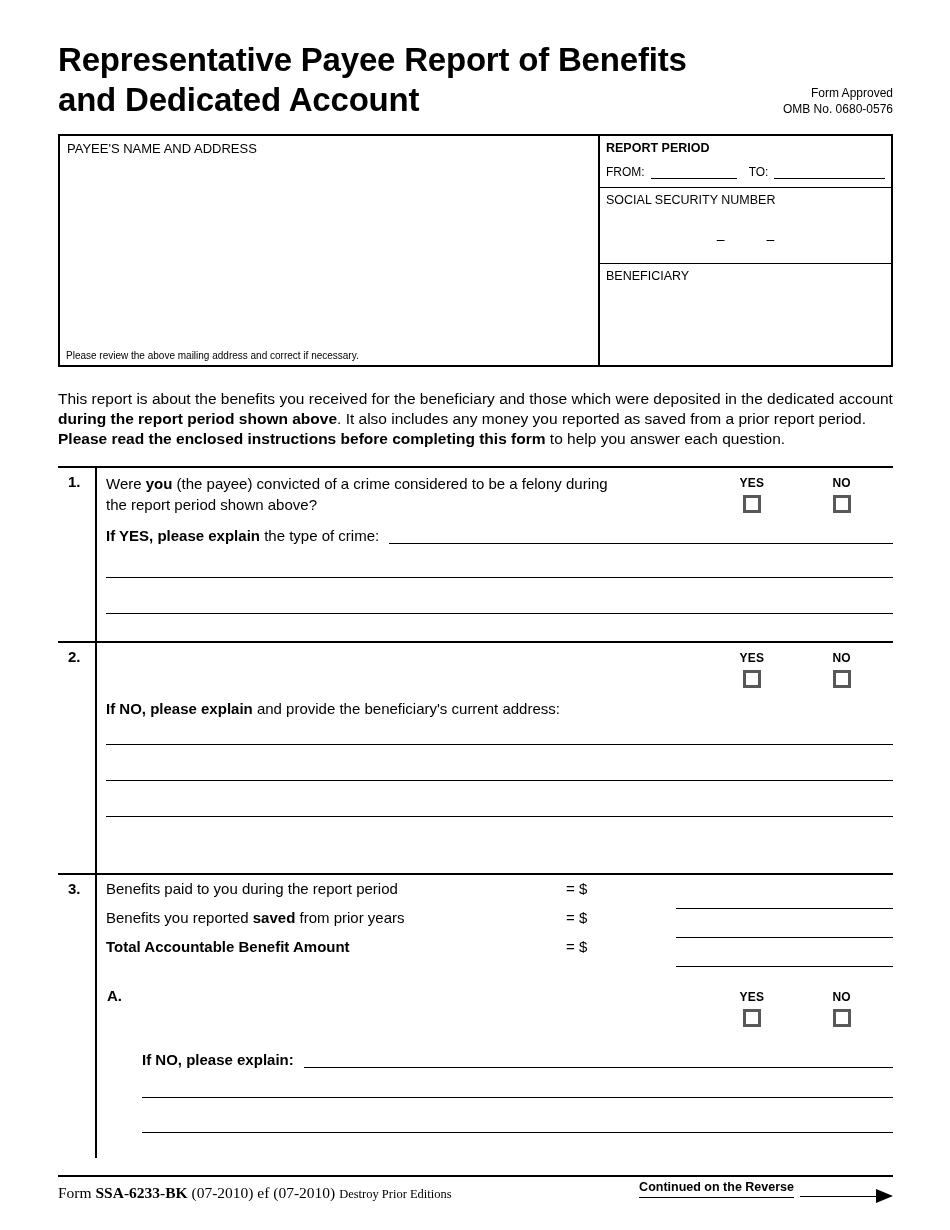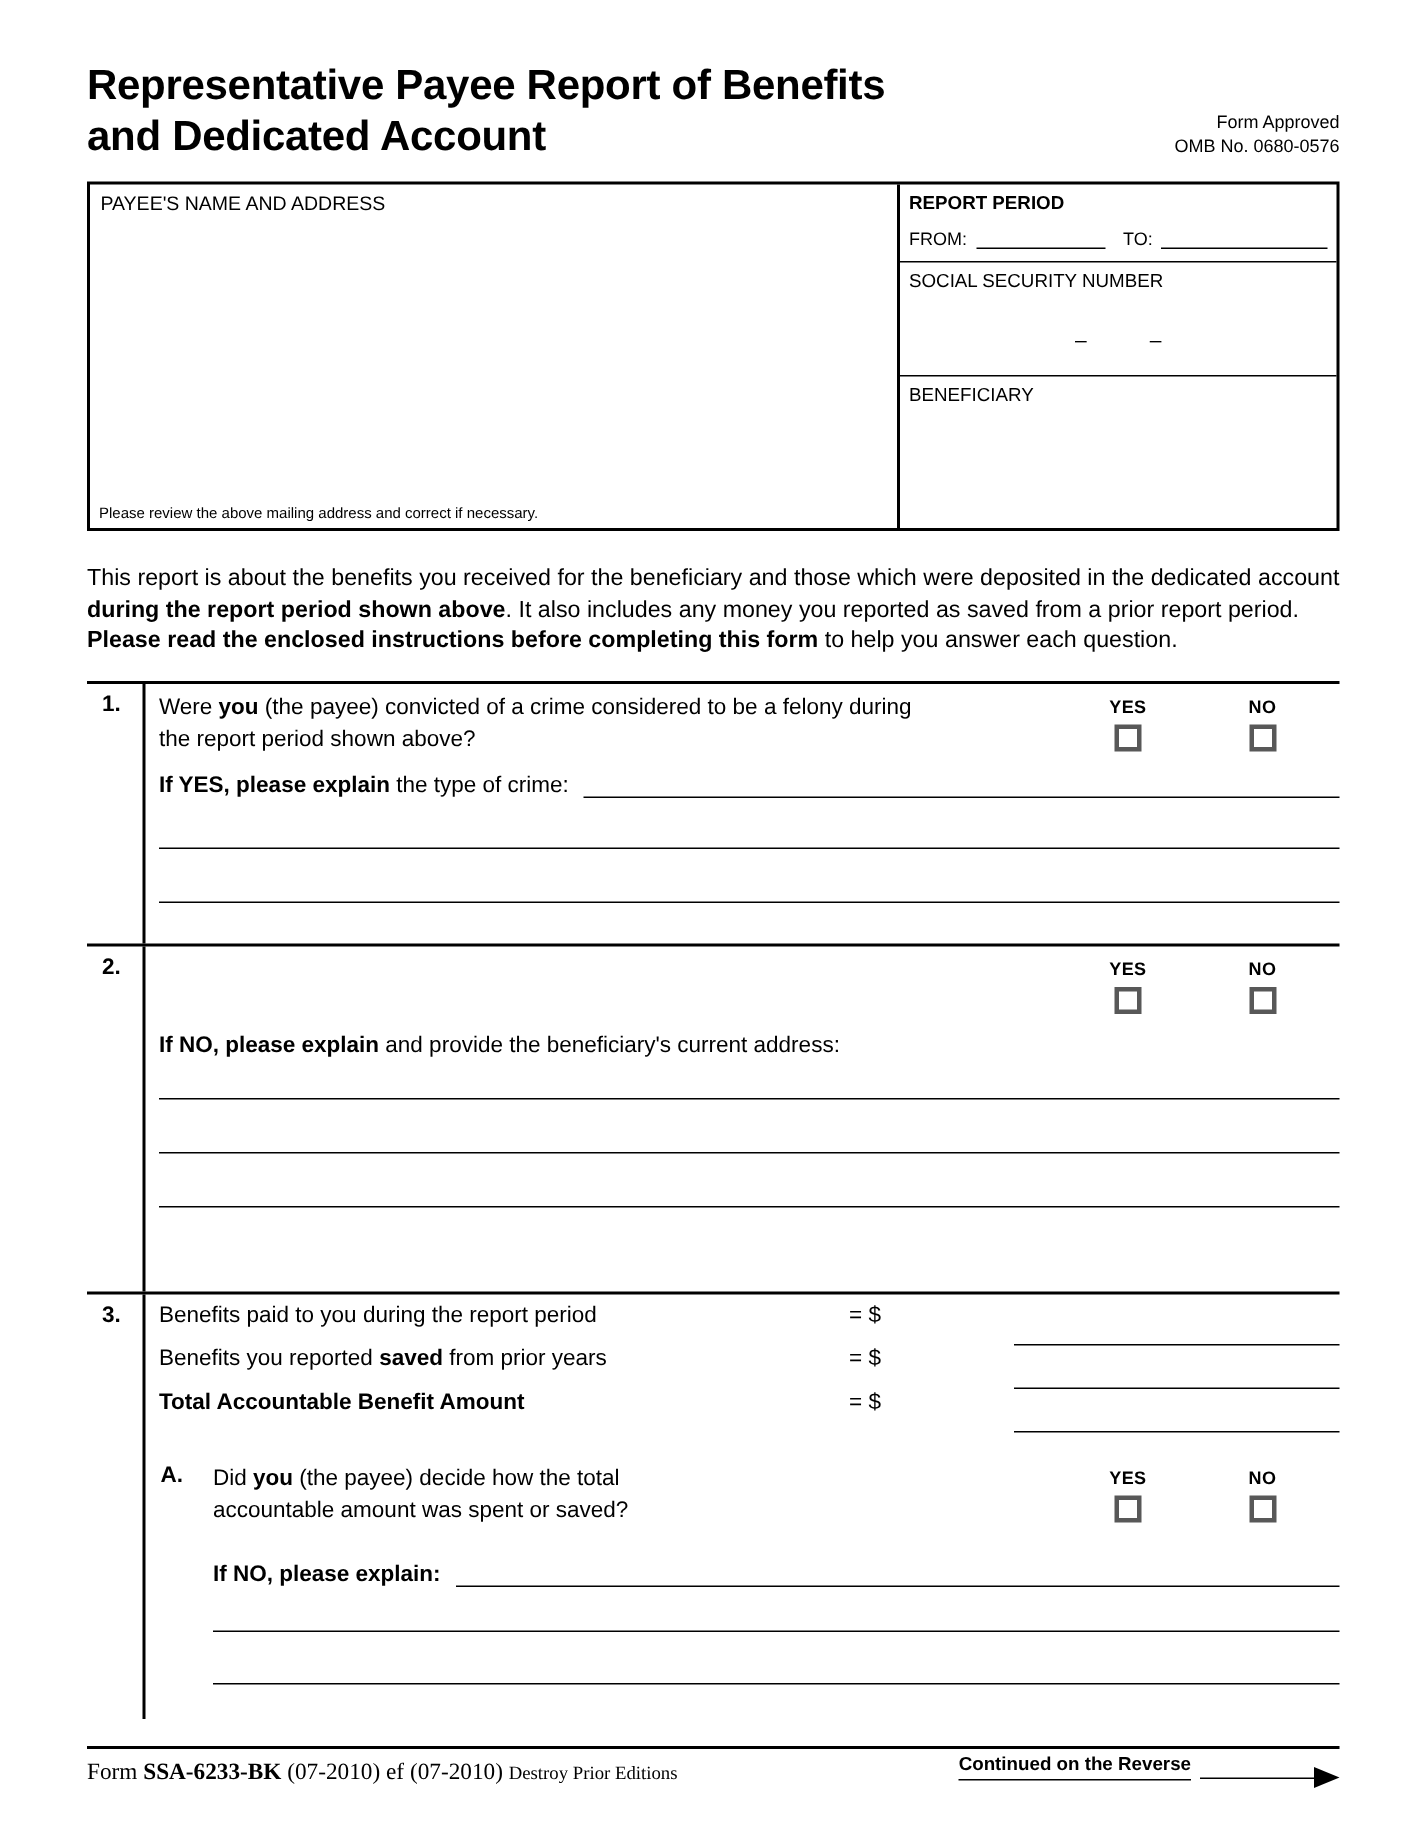--- a/index.html
+++ b/index.html
@@ -7,21 +7,21 @@
   body {
     width:950px; height:1230px; overflow:hidden;
     font-family:"Liberation Sans", sans-serif; color:#000;
     position:relative;
   }
   .page { padding:40px 57px 0 58px; height:100%; display:flex; flex-direction:column; }
   .b { font-weight:bold; }
 
   
   .header { position:relative; margin-bottom:13px; }
-  .title { font-size:28px; font-weight:bold; line-height:1.22; letter-spacing:-0.2px; }
+  .title { font-size:33px; font-weight:bold; line-height:1.22; letter-spacing:-0.2px; }
   .title .tl { display:block; }
   .omb { position:absolute; right:0; bottom:3px; text-align:right; font-size:12px; line-height:1.3; }
 
   
   .addr-box { border:2px solid #000; display:flex; height:233px; }
   .addr-left { flex:1; position:relative; padding:5px 7px; }
   .cell-label { font-size:13px; }
   .addr-fill { position:absolute; top:28px; left:7px; right:7px; bottom:26px; }
   .addr-note { position:absolute; left:6px; bottom:4px; font-size:10px; }
   .addr-right { width:293px; border-left:2px solid #000; display:flex; flex-direction:column; }
@@ -66,21 +66,21 @@
   .amt-line { flex:1; margin-left:64px; border-bottom:1.5px solid #000; }
   .sub-a { display:flex; margin-top:20px; }
   .sub-letter { font-weight:bold; font-size:15px; width:36px; padding-left:1px; }
   .sub-text { font-size:15px; line-height:1.4; max-width:335px; }
   .explain-a { display:flex; align-items:flex-end; font-size:15px; margin-top:24px; margin-left:36px; }
   .sub-lines { margin-left:36px; }
   .sub-lines .full-line:first-child { height:30px; }
   .sub-lines .full-line { height:35px; }
 
   
-  .footer { border-top:2px solid #000; margin-top:auto; padding-top:7px; height:66px; display:flex; align-items:flex-start; }
+  .footer { border-top:2px solid #000; margin-top:auto; padding-top:7px; height:55px; display:flex; align-items:flex-start; }
   .form-id { font-family:"Liberation Serif", serif; font-size:15.5px; }
   .form-id .small { font-size:12.5px; }
   .continued { margin-left:auto; display:flex; align-items:center; margin-top:-4px; }
   .continued-text { font-weight:bold; font-size:12.5px; border-bottom:1.5px solid #000; padding-bottom:3px; }
   .arrow-line { width:76px; border-top:1.5px solid #000; margin-left:6px; align-self:flex-end; margin-bottom:1px; }
   .arrow-head { width:0; height:0; border-left:17px solid #000; border-top:7px solid transparent; border-bottom:7px solid transparent; align-self:flex-end; margin-bottom:-5px; }
 </style>
 </head>
 <body>
 
@@ -196,21 +196,20 @@
         <span class="amt-line"></span>
       </div>
       <div class="amt-row">
         <span class="amt-label"><span></span><span class="b">Total Accountable Benefit Amount</span><span></span></span>
         <span class="amt-eq">= $</span>
         <span class="amt-line"></span>
       </div>
 
       <div class="sub-a">
         <div class="sub-letter">A.</div>
-        <div class="sub-text"><span>Did </span><span class="b">you</span><span> (the payee) decide how the total accountable amount was spent or saved?</span></div>
         <div class="checks">
           <div class="check-col">
             <div class="check-label">YES</div>
             <div class="checkbox"></div>
           </div>
           <div class="check-col">
             <div class="check-label">NO</div>
             <div class="checkbox"></div>
           </div>
         </div>

